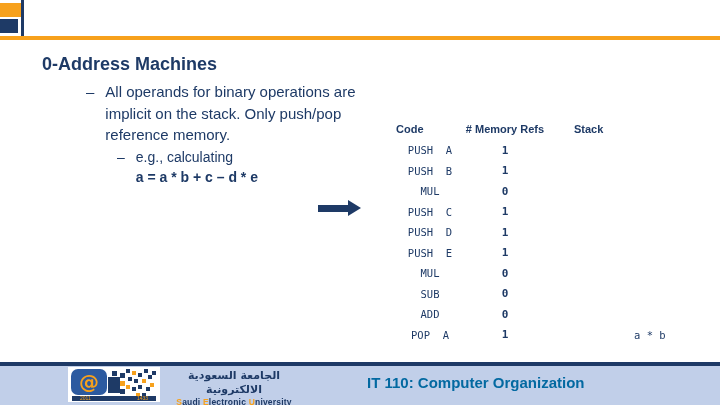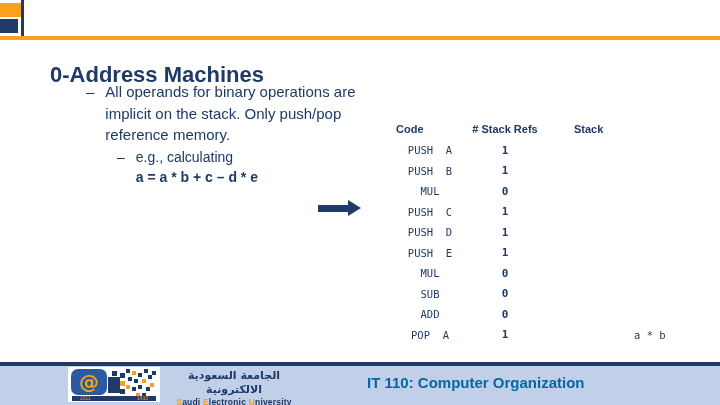--- a/index.html
+++ b/index.html
@@ -8,21 +8,21 @@
 
   
   .hdr-orange-sq{position:absolute;left:0;top:3px;width:22px;height:14px;background:#F7A11C;}
   .hdr-navy-sq{position:absolute;left:0;top:19px;width:18px;height:14px;background:#1E3A66;}
   .hdr-vline{position:absolute;left:21px;top:0;width:3px;height:36px;background:#1E3A66;}
   .hdr-rule{position:absolute;left:0;top:36px;width:720px;height:4px;background:#F7A11C;}
   .title{position:absolute;left:40px;top:6px;margin:0;font-size:23px;font-weight:bold;
          color:#1E3A66;letter-spacing:-0.4px;}
 
   
-  .section{position:absolute;left:42px;top:54px;margin:8px;font-size:22px;font-weight:bold;color:#1E3A66;}
+  .section{position:absolute;left:42px;top:54px;margin:0;font-size:18px;font-weight:bold;color:#1E3A66;}
   .bullet{position:absolute;left:86px;top:81px;display:flex;gap:11px;font-size:15px;line-height:21.5px;}
   .bullet .dash{flex:0 0 auto;}
   .subbullet{position:absolute;left:117px;top:148px;display:flex;gap:11px;font-size:14px;line-height:19px;}
   .formula{font-weight:bold;margin-top:1px;white-space:pre;}
 
   
   .arrow{position:absolute;left:318px;top:200px;width:44px;height:17px;}
   .arrow-body{position:absolute;left:0;top:5px;width:30px;height:7px;background:#1E3A66;}
   .arrow-head{position:absolute;left:30px;top:0;width:0;height:0;
               border-left:13px solid #1E3A66;border-top:8.5px solid transparent;border-bottom:8.5px solid transparent;}
@@ -84,21 +84,21 @@
   </div>
 
   <div class="arrow">
     <span class="arrow-body"></span>
     <span class="arrow-head"></span>
   </div>
 
   <div class="ctable">
     <div class="trow thead">
       <span>Code</span>
-      <span class="c-refs"># Stack Refs</span>
+      <span class="c-refs"># Memory Refs</span>
       <span class="c-stack-h">Stack</span>
     </div>
     <div class="trow">
       <span class="c-code">PUSH  A</span>
       <span class="c-num">1</span>
       <span class="c-stack"></span>
     </div>
     <div class="trow">
       <span class="c-code">PUSH  B</span>
       <span class="c-num">1</span>

